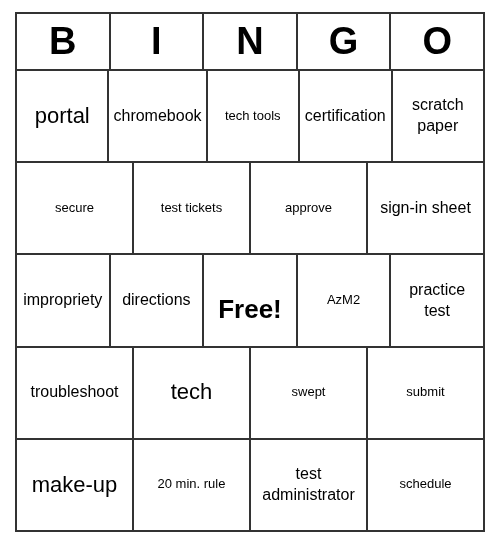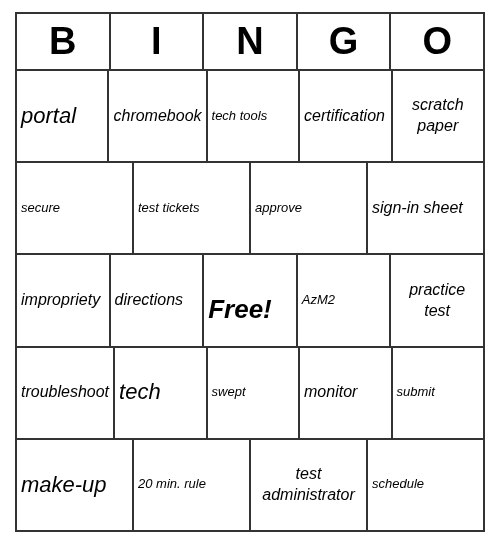--- a/index.html
+++ b/index.html
@@ -46,25 +46,24 @@
     }
     .bingo-row:last-child {
       border-bottom: none;
       border-radius: 21px;
     }
     .bingo-cell {
       flex: 1;
       border-right: 2px solid #333;
       display: flex;
       align-items: center;
-      justify-content: flex-start;
+      justify-content: center;
       text-align: center;
       padding: 4px;
       position: relative;
-      font-style: italic;
     }
     .bingo-cell:last-child {
       border-right: none;
     }
     .cell-text {
       font-size: 13px;
       line-height: 1.3;
     }
     .cell-text.large {
       font-size: 22px;
@@ -146,23 +145,20 @@
         <div class="bingo-cell">
           <span class="cell-text small">troubleshoot</span>
         </div>
         <div class="bingo-cell">
           <span class="cell-text large">tech</span>
         </div>
         <div class="bingo-cell">
           <span class="cell-text medium">swept</span>
         </div>
         <div class="bingo-cell">
-          <span class="cell-text small">monitor</span>
-        </div>
-        <div class="bingo-cell">
           <span class="cell-text medium">submit</span>
         </div>
       </div>
       <div class="bingo-row">
         <div class="bingo-cell">
           <span class="cell-text large">make-up</span>
         </div>
         <div class="bingo-cell">
           <span class="cell-text medium">20 min. rule</span>
         </div>

